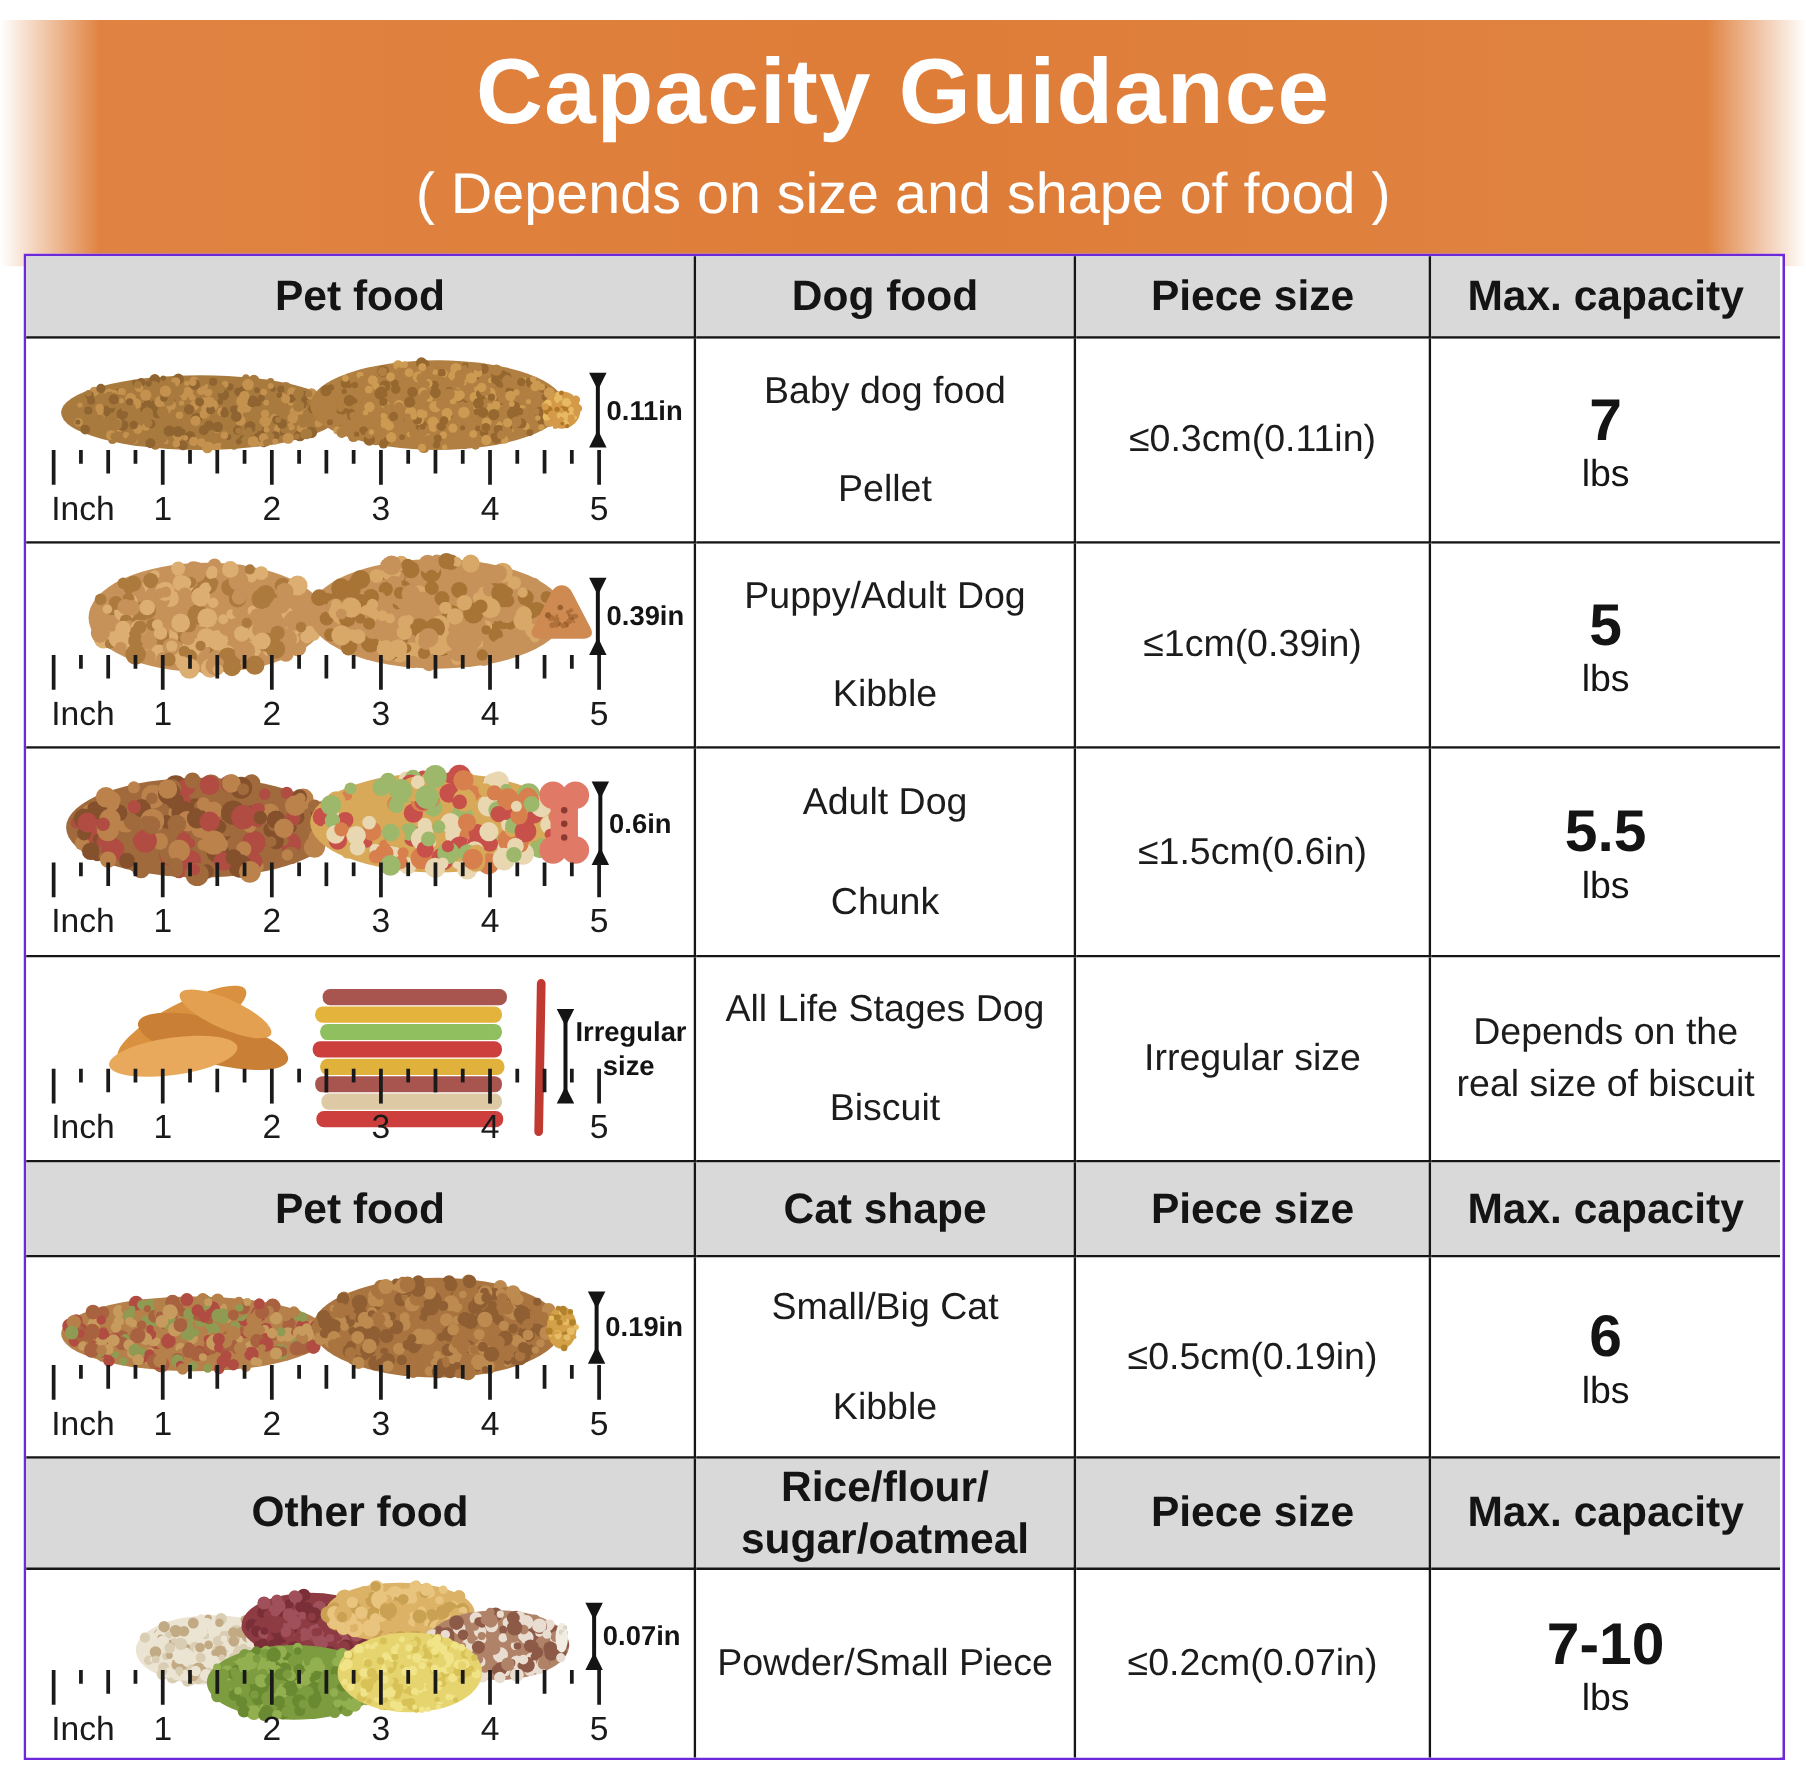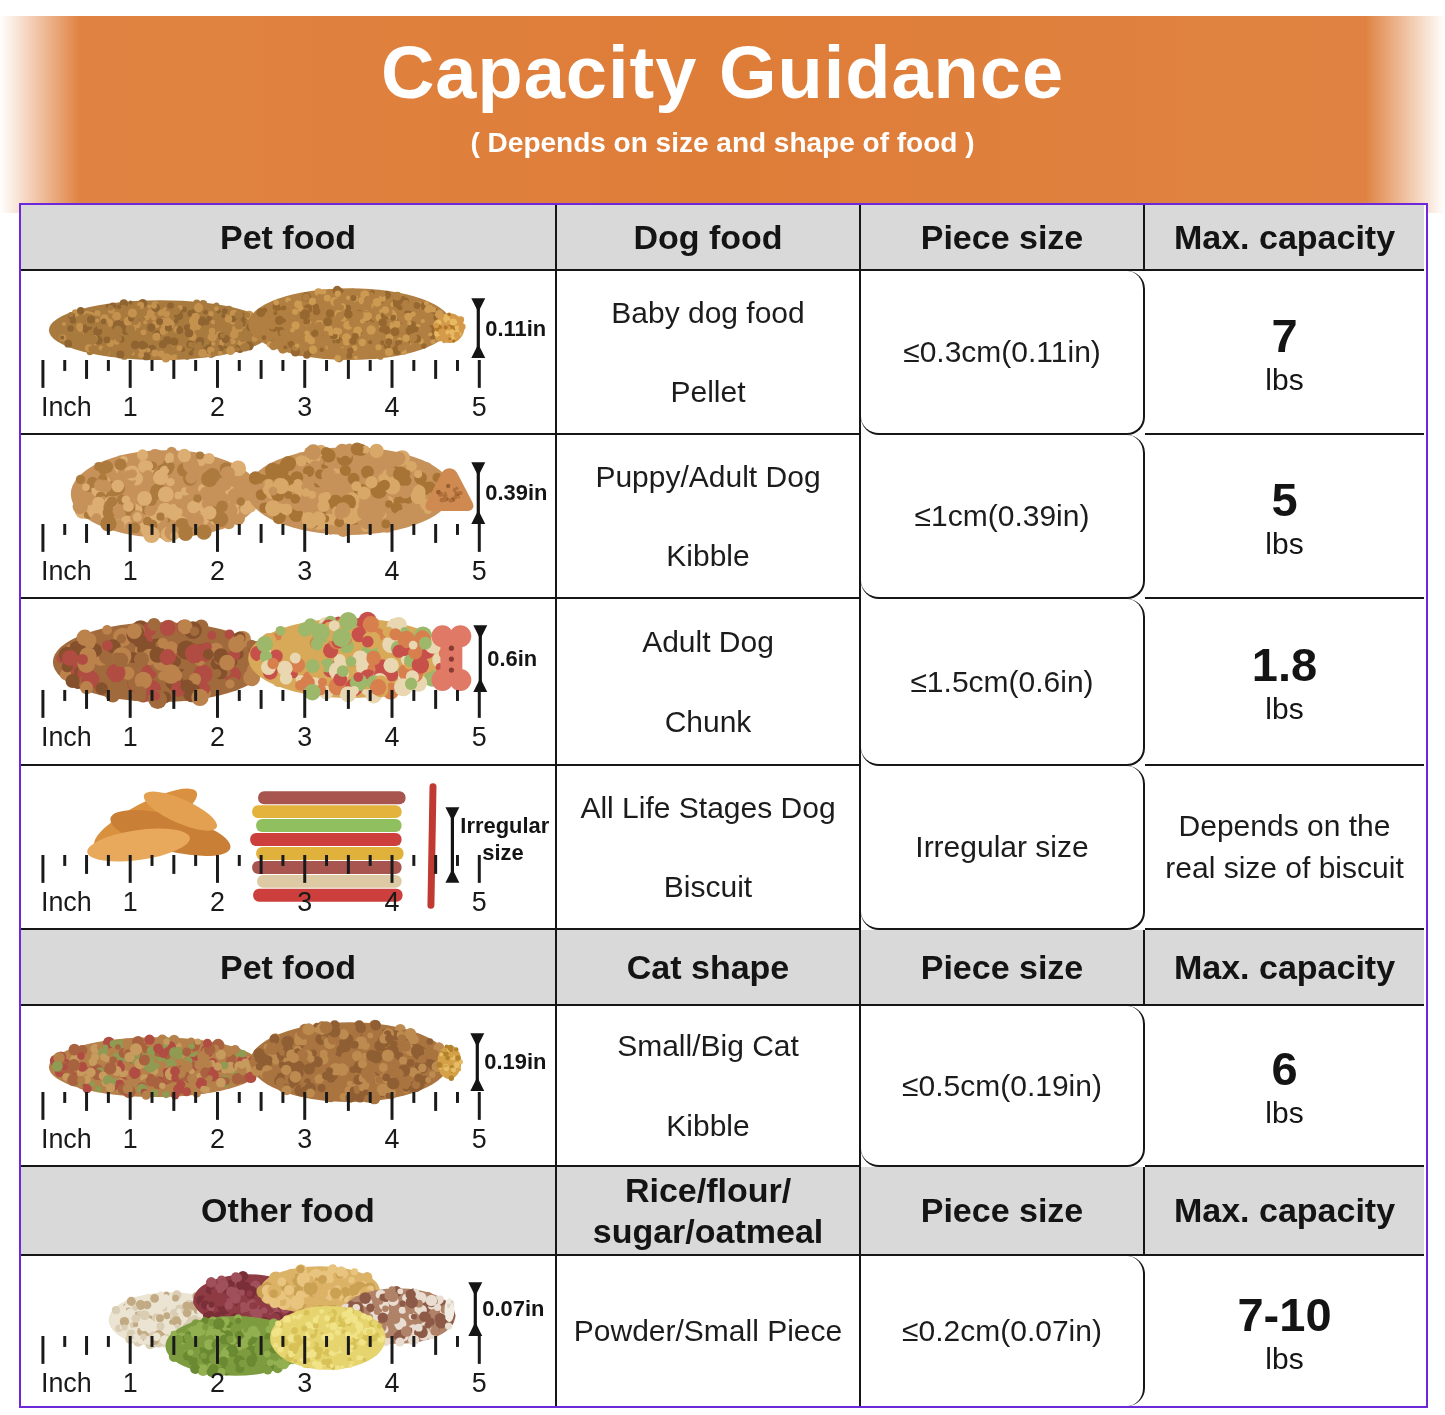--- a/index.html
+++ b/index.html
@@ -4,36 +4,36 @@
 <style>
   html,body{margin:0;padding:0;background:#ffffff;}
   .page{position:relative;width:1445px;height:1415px;background:#ffffff;overflow:hidden;
         font-family:"Liberation Sans",sans-serif;color:#1a1a1a;}
 
   
   .banner{position:absolute;top:16px;left:0;width:1445px;height:197px;
           background:linear-gradient(90deg,#ffffff 0%,#e08342 5.5%,#de7d38 50%,#e08342 94.5%,#ffffff 100%);
           display:flex;flex-direction:column;align-items:center;}
   .banner-title{margin-top:14px;font-size:74px;font-weight:700;color:#ffffff;letter-spacing:1px;}
-  .banner-sub{margin-top:12px;font-size:28px;font-weight:700;color:#ffffff;}
+  .banner-sub{margin-top:12px;font-size:46px;font-weight:400;color:#ffffff;}
 
   
   .cap-table{position:absolute;left:19px;top:203px;width:1409px;border:2px solid #6d28d9;background:#ffffff;box-sizing:border-box;}
   .trow{display:grid;grid-template-columns:536px 304px 284px 279px;}
   .trow .cell{border-right:2px solid #161616;border-bottom:2px solid #161616;
               display:flex;flex-direction:column;align-items:center;justify-content:center;
               text-align:center;box-sizing:border-box;overflow:hidden;background:#ffffff;}
   .trow .cell:last-child{border-right:none;}
   .trow:last-child .cell{border-bottom:none;}
   .header-row .cell{background:#d9d9d9;font-size:34px;font-weight:700;color:#141414;line-height:1.2;}
   .h66{height:66px;} .h76{height:76px;} .h89{height:89px;}
   .h164{height:164px;} .h167{height:167px;} .h161{height:161px;} .h150{height:150px;}
 
   .name-cell{font-size:30px;color:#1c1c1c;line-height:1.45;gap:36px;}
-  .piece-cell{font-size:30px;color:#1c1c1c;border-radius:18px;}
+  .piece-cell{font-size:30px;color:#1c1c1c;}
   .cap-cell{flex-direction:row;align-items:baseline;justify-content:center;}
   .cap-cell .value{font-size:47px;font-weight:700;color:#141414;}
   .cap-cell .unit{font-size:30px;font-weight:400;color:#141414;}
   .cap-text{font-size:30px;color:#1c1c1c;line-height:1.4;}
   .name-line:empty{display:none;}
 
   .scene{display:block;width:534px;height:100%;}
   .dim-label{font-size:22px;font-weight:700;fill:#141414;}
   .ruler-label{font-size:27px;font-weight:400;fill:#1a1a1a;}
 </style>
@@ -1605,21 +1605,21 @@
               <text x="460" y="146" text-anchor="middle" class="ruler-label">5</text>
             </g>
         </svg>
       </div>
       <div class="cell h167 name-cell">
         <div class="name-line">Adult Dog</div>
         <div class="name-line">Chunk</div>
       </div>
       <div class="cell h167 piece-cell">≤1.5cm(0.6in)</div>
       <div class="cell h167 cap-cell">
-        <span class="value">1.8</span>
+        <span class="value">5.5</span>
           <span class="unit">lbs</span>
       </div>
     </div>
 
     <div class="trow">
       <div class="cell h164">
         <svg class="scene" viewBox="0 0 536 160">
           <g>
             <ellipse cx="125" cy="52" rx="58" ry="16" fill="#d9913f" transform="rotate(-28 125 52)"></ellipse>
             <ellipse cx="150" cy="66" rx="62" ry="18" fill="#c97f35" transform="rotate(14 150 66)"></ellipse>

